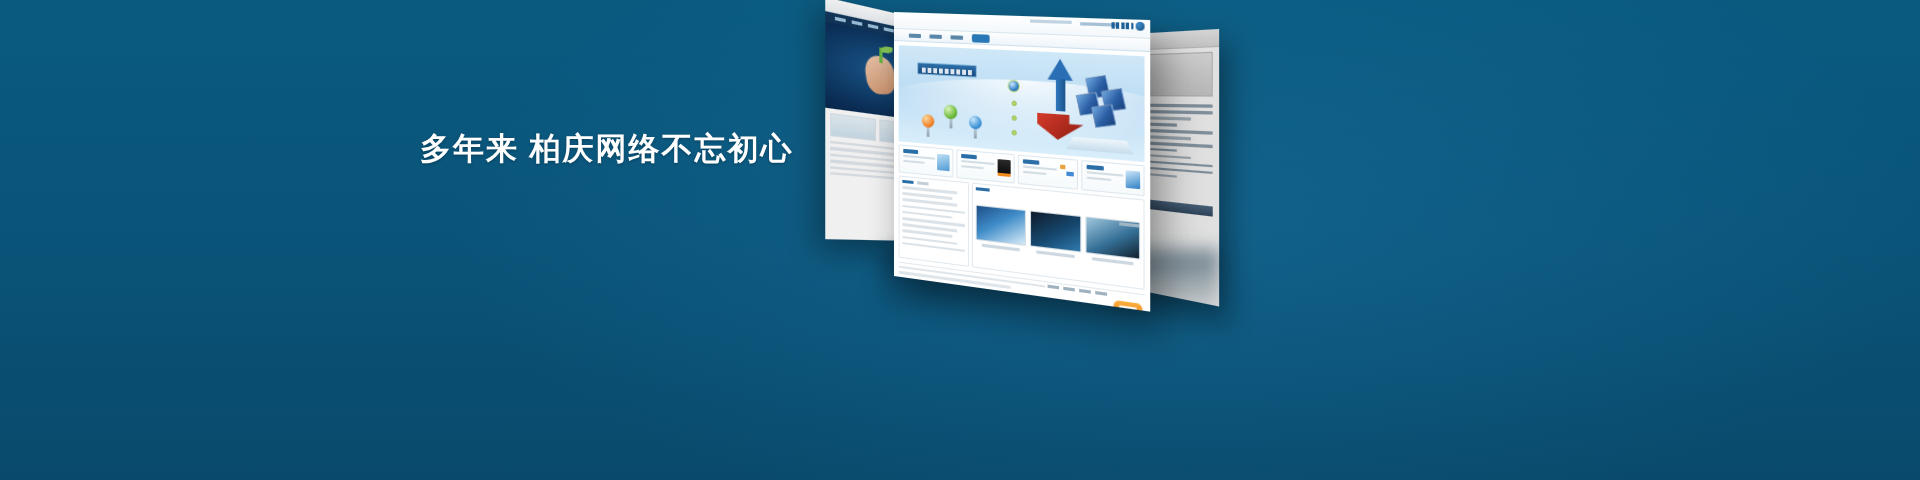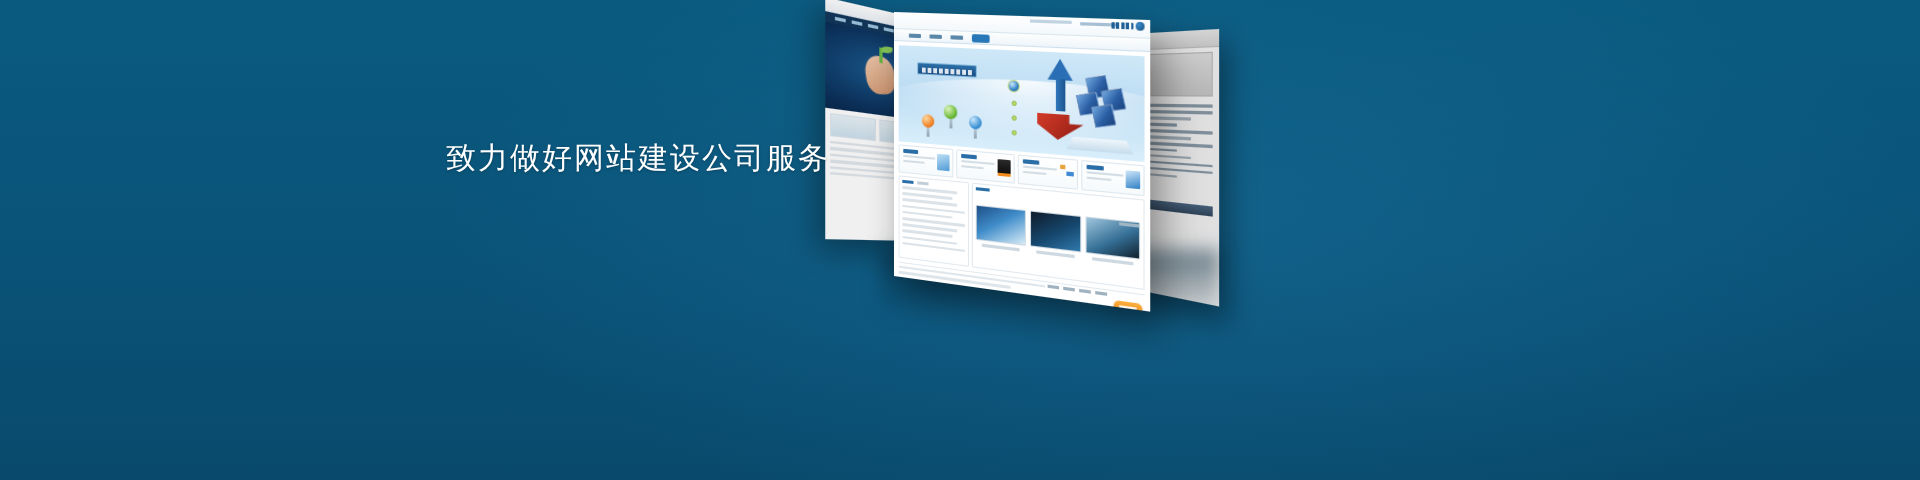--- a/index.html
+++ b/index.html
@@ -308,21 +308,21 @@
   .r-dots i { width:7px; height:7px; border-radius:50%; background:#c23b2e; display:block; }
   .r-dots i:nth-child(2) { background:#3f7fbe; }
   .r-dots i:nth-child(3) { background:#68a23f; }
 </style>
 </head>
 <body>
 
 <div id="banner">
 
   <div class="copy">
-    <div class="line2">致力做好网站建设公司服务</div>
+    <div class="line1">多年来 柏庆网络不忘初心</div>
   </div>
 
   <div class="screens">
 
     <div class="glow"></div>
     <div class="ground"></div>
 
     <div class="panel panel-left">
       <div class="l-top"></div>
       <div class="l-nav">

